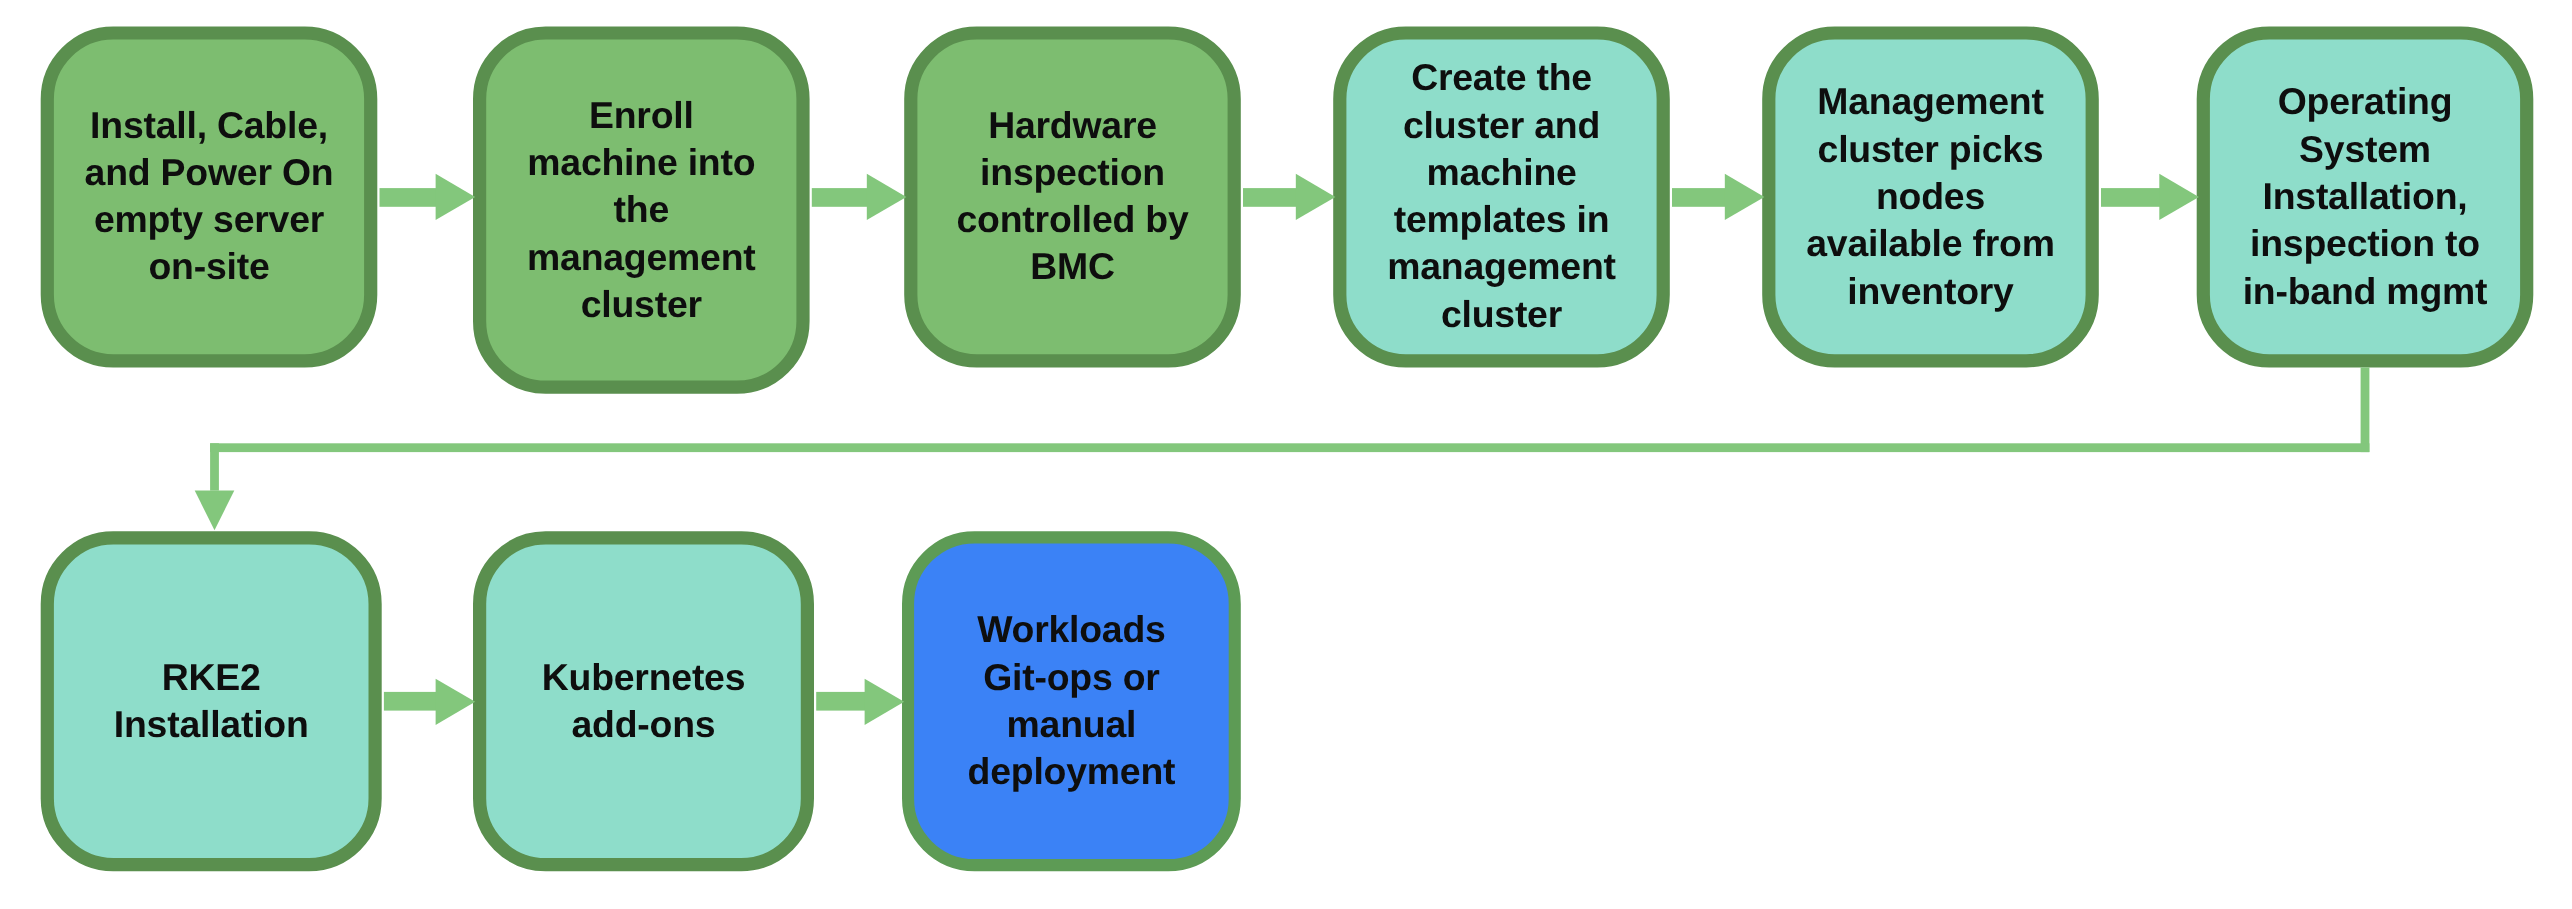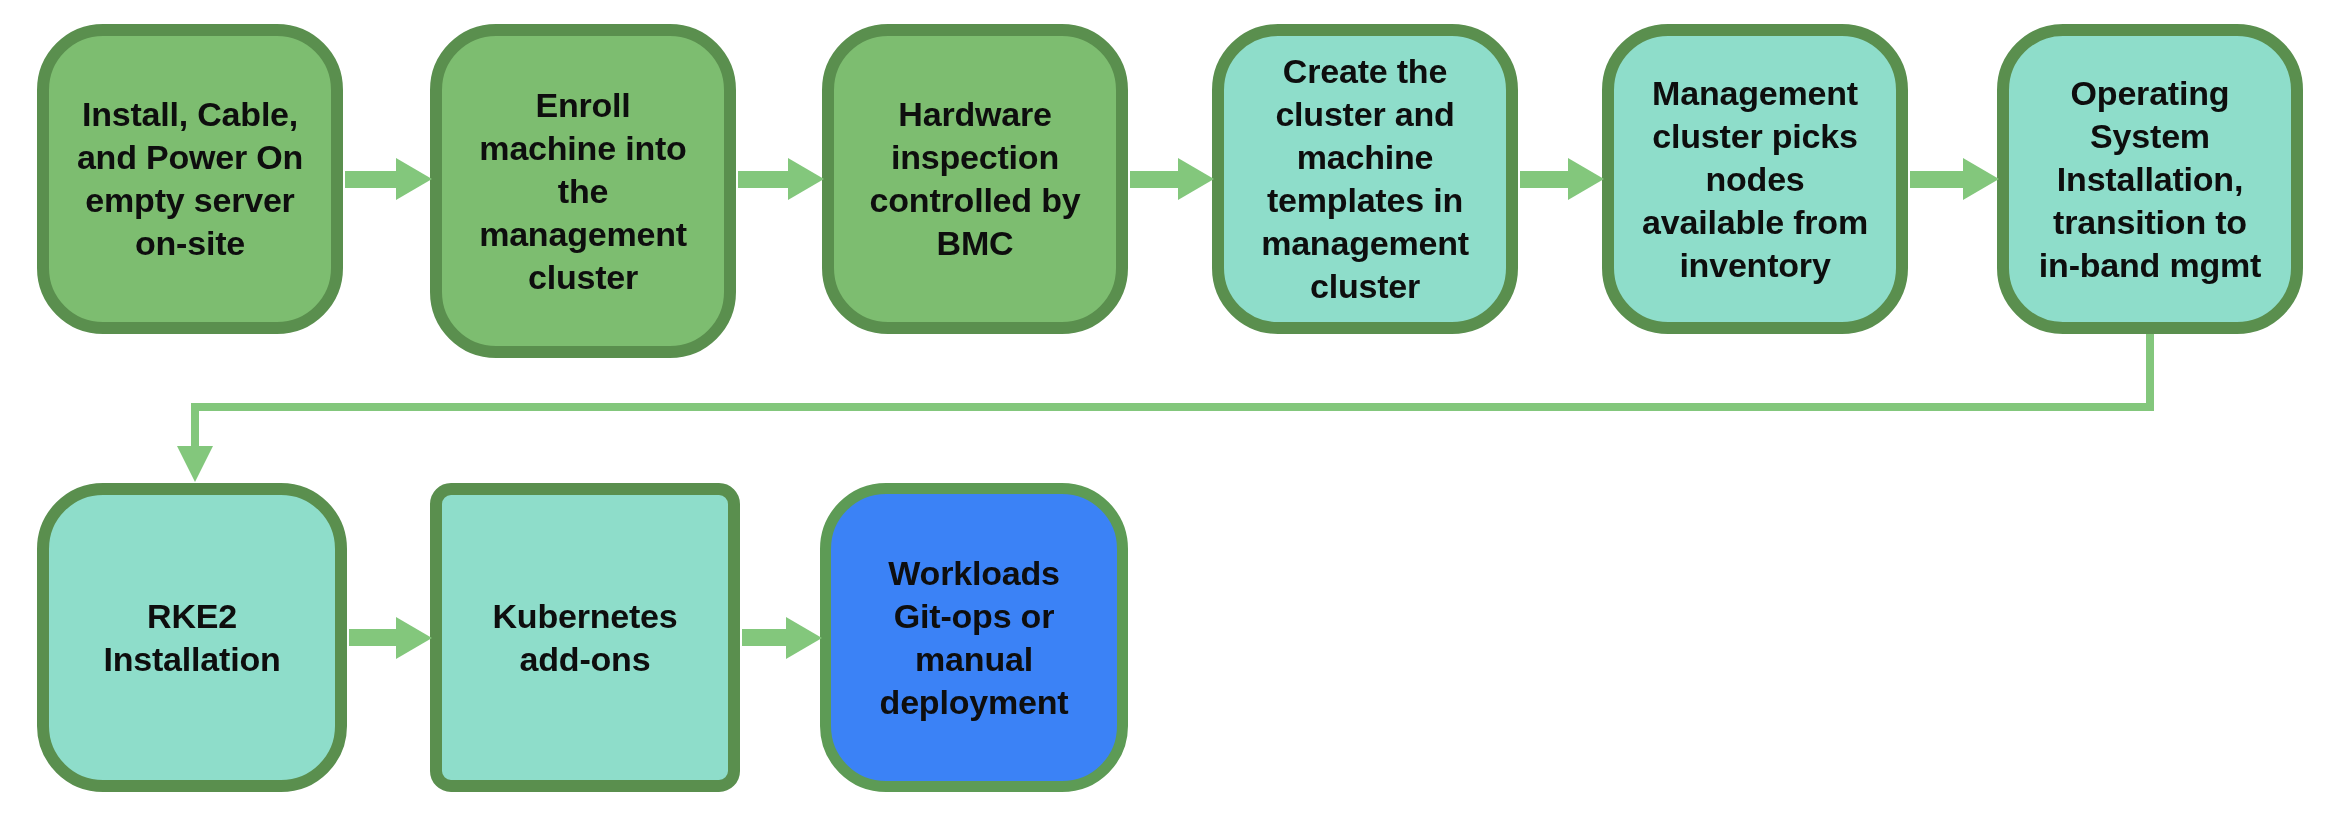--- a/index.html
+++ b/index.html
@@ -73,25 +73,25 @@
 management
 cluster</div>
     <div class="node teal" style="left: 1602px; top: 24px; width: 306px; height: 310px;">Management
 cluster picks
 nodes
 available from
 inventory</div>
     <div class="node teal" style="left: 1997px; top: 24px; width: 306px; height: 310px;">Operating
 System
 Installation,
-transition to
+inspection to
 in-band mgmt</div>
     <div class="node teal" style="left: 37px; top: 483px; width: 310px; height: 309px;">RKE2
 Installation</div>
-    <div class="node teal" style="left: 430px; top: 483px; width: 310px; height: 309px; border-radius: 21px;">Kubernetes
+    <div class="node teal" style="left: 430px; top: 483px; width: 310px; height: 309px;">Kubernetes
 add-ons</div>
     <div class="node white" style="left: 820px; top: 483px; width: 308px; height: 309px;">Workloads
 Git-ops or
 manual
 deployment</div>
     <div>
       <div class="seg" style="left: 345px; top: 170.5px; width: 53px; height: 17px;"></div>
       <div class="head-right" style="left: 396px; top: 158px;"></div>
     </div>
     <div>

